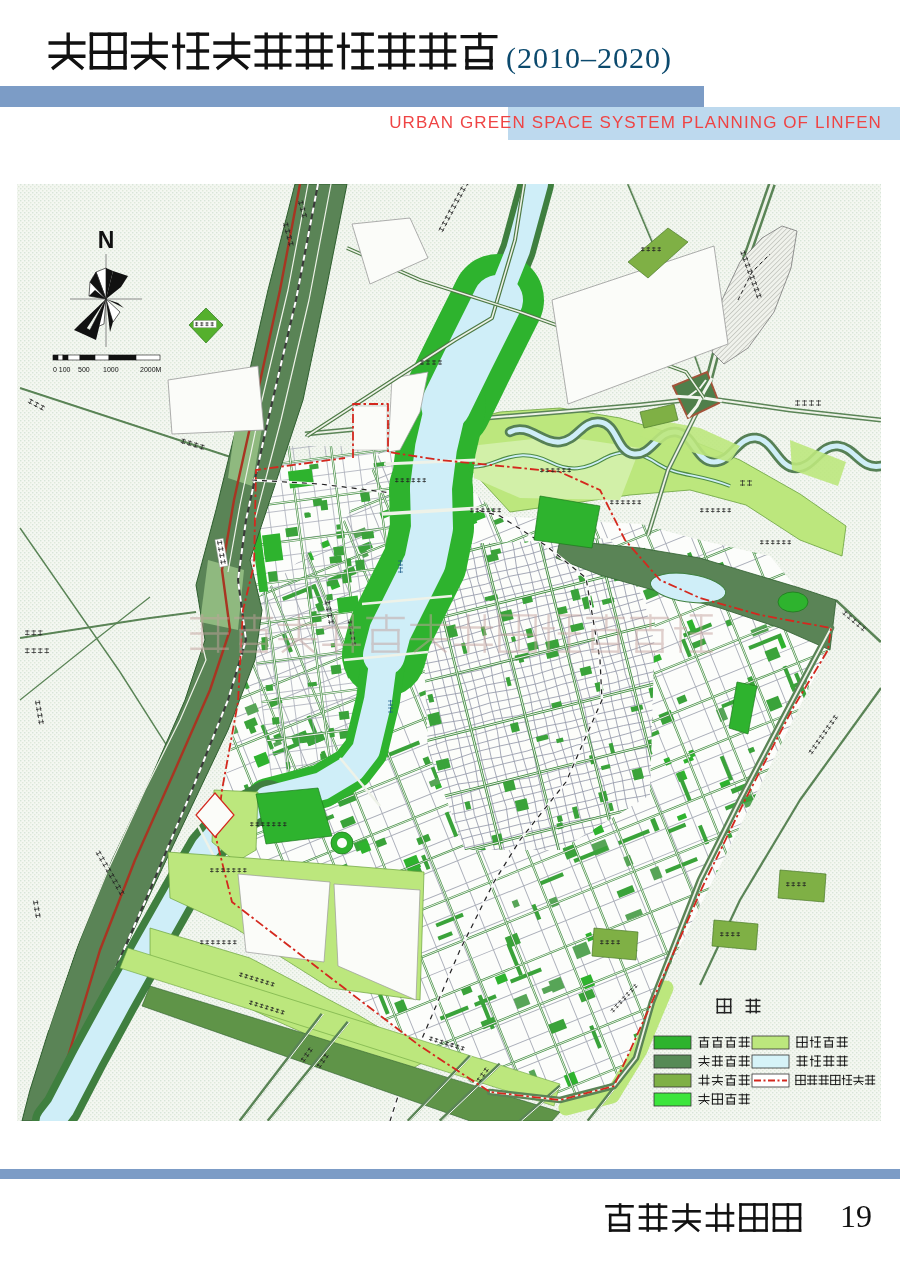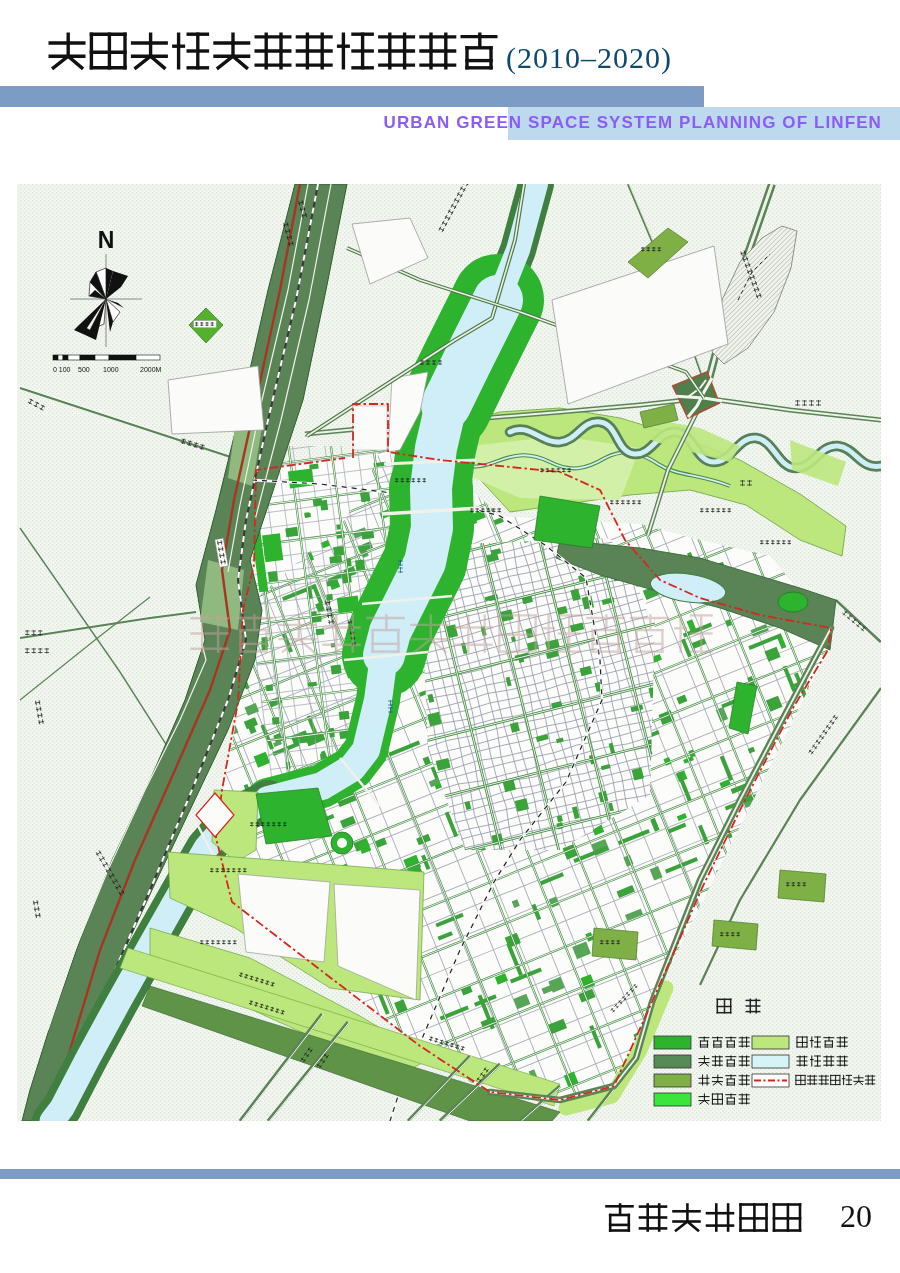--- a/index.html
+++ b/index.html
@@ -89,21 +89,21 @@
       <line x1="467.0" y1="60.6" x2="491.0" y2="60.6"></line>
     </g>
 </svg>
 
 <div class="abs" style="left:506px;top:41px;font-family:'Liberation Serif',serif;font-size:30px;color:#0c4a6e;letter-spacing:1px">(2010–2020)</div>
 
 <div class="abs" style="left:0;top:86px;width:704px;height:21px;background:#7c9cc6"></div>
 
 <div class="abs" style="left:508px;top:107px;width:392px;height:33px;background:#bdd9ee"></div>
 
-<div class="abs" style="left:0;top:113px;width:882px;text-align:right;font-size:17px;font-weight:bold;color:#8b5cf6;letter-spacing:1.1px">URBAN GREEN SPACE SYSTEM PLANNING OF LINFEN</div>
+<div class="abs" style="left:0;top:113px;width:882px;text-align:right;font-size:17px;font-weight:normal;color:#ef4444;letter-spacing:1.1px">URBAN GREEN SPACE SYSTEM PLANNING OF LINFEN</div>
 
 <svg class="abs" style="left:0;top:0" width="900" height="1273" viewBox="0 0 900 1273">
 <defs>
 <pattern id="tex" width="4" height="4" patternUnits="userSpaceOnUse">
         <rect width="4" height="4" fill="#f4f7f1"></rect>
         <rect x="0" y="0" width="1.4" height="1.4" fill="#d8e5d8"></rect>
         <rect x="2" y="2" width="1.4" height="1.4" fill="#dfe9da"></rect>
       </pattern>
 <pattern id="hatch" width="3.4" height="3.4" patternUnits="userSpaceOnUse" patternTransform="rotate(45)">
         <rect width="3.4" height="3.4" fill="#f0f2ec"></rect>
@@ -2755,12 +2755,12 @@
     <g stroke="#111" stroke-width="2.60" stroke-linecap="square">
       <line x1="774.0" y1="14.5" x2="800.0" y2="14.5"></line>
       <line x1="774.0" y1="40.5" x2="800.0" y2="40.5"></line>
       <line x1="774.0" y1="14.5" x2="774.0" y2="40.5"></line>
       <line x1="800.0" y1="14.5" x2="800.0" y2="40.5"></line>
       <line x1="774.0" y1="28.4" x2="800.0" y2="28.4"></line>
       <line x1="787.9" y1="14.5" x2="787.9" y2="40.5"></line>
     </g>
 </svg>
 
-<div class="abs" style="left:840px;top:1198px;font-family:'Liberation Serif',serif;font-size:32px;color:#111">20</div>
+<div class="abs" style="left:840px;top:1198px;font-family:'Liberation Serif',serif;font-size:32px;color:#111">19</div>
 </body></html>

